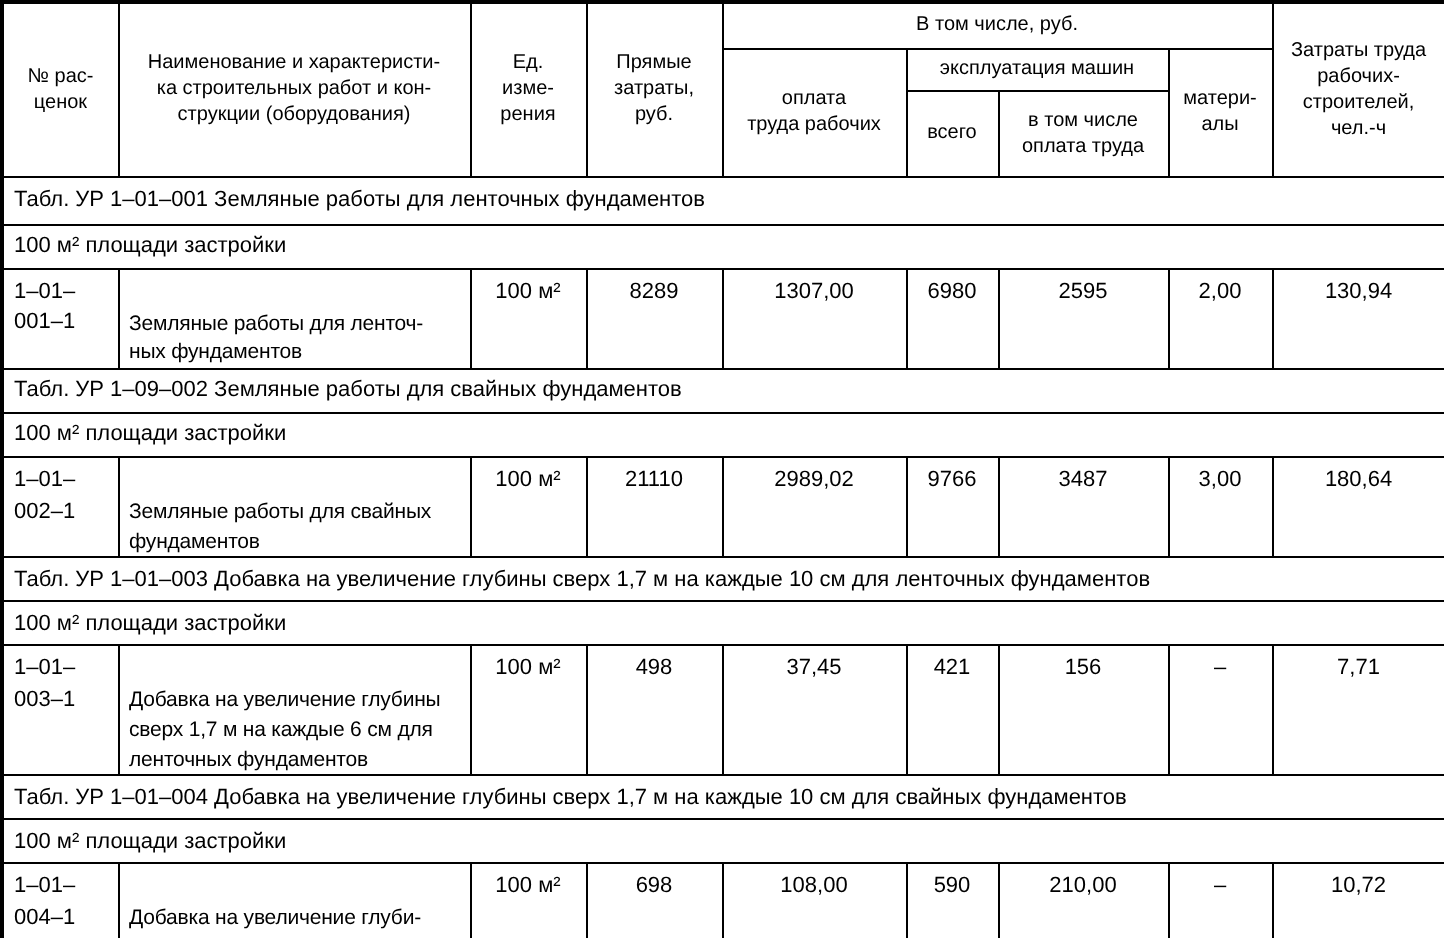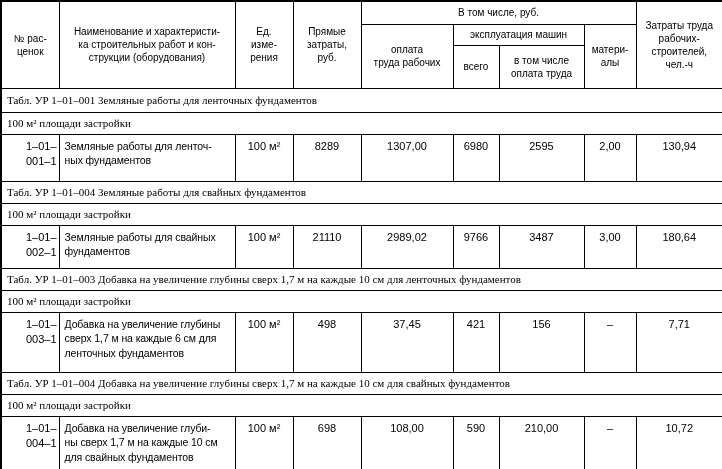--- a/index.html
+++ b/index.html
@@ -30,44 +30,43 @@
     vertical-align: middle;
     white-space: pre-line;
     padding: 2px 1px;
   }
   td.section-cell {
     font-size: 11px;
     text-align: left;
     vertical-align: middle;
     padding: 2px 5px;
     white-space: nowrap;
-    font-family: Liberation Serif, serif;
   }
   td.num-cell {
     font-size: 11px;
     text-align: center;
     vertical-align: top;
     padding-top: 5px;
     margin-top: 31px;
   }
   td.code-cell {
     font-size: 11px;
-    text-align: right;
+    text-align: left;
     vertical-align: top;
     padding: 4px 2px 0 5px;
     white-space: pre-line;
     line-height: 1.45;
     margin-left: 12px;
   }
   td.name-cell {
     font-size: 10.5px;
     letter-spacing: -0.1px;
     text-align: left;
     vertical-align: top;
-    padding: 4px 1px 0 5px;
+    padding: 20px 1px 0 5px;
     white-space: pre-line;
     line-height: 1.4;
   }
 </style>
 </head>
 <body>
 
 <div class="page">
   <table class="rates">
     <colgroup>
@@ -129,21 +128,21 @@
         <td class="num-cell">100 м²</td>
         <td class="num-cell">8289</td>
         <td class="num-cell">1307,00</td>
         <td class="num-cell">6980</td>
         <td class="num-cell">2595</td>
         <td class="num-cell">2,00</td>
         <td class="num-cell">130,94</td>
       </tr>
 
       <tr style="height:22px">
-        <td class="section-cell" colspan="9">Табл. УР 1–01–004 Земляные работы для свайных фундаментов</td>
+        <td class="section-cell" colspan="9">Табл. УР 1–09–002 Земляные работы для свайных фундаментов</td>
       </tr>
       <tr style="height:22px">
         <td class="section-cell" colspan="9">100 м² площади застройки</td>
       </tr>
       <tr style="height:43px">
         <td class="code-cell">1–01–
 002–1</td>
         <td class="name-cell">Земляные работы для свайных
 фундаментов</td>
         <td class="num-cell">100 м²</td>

